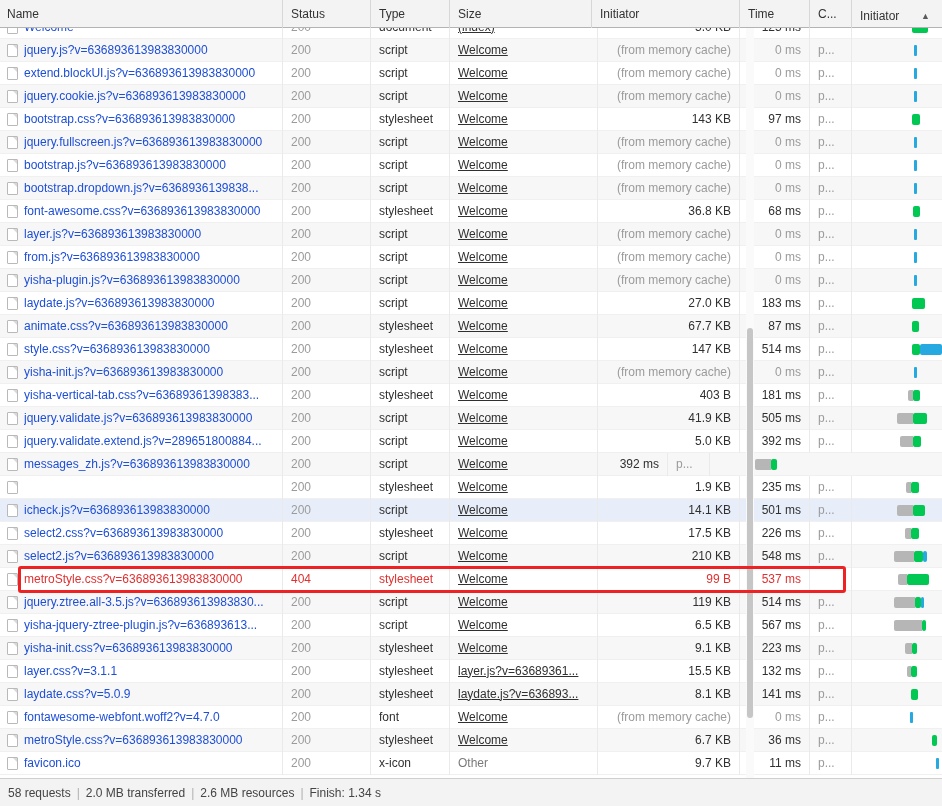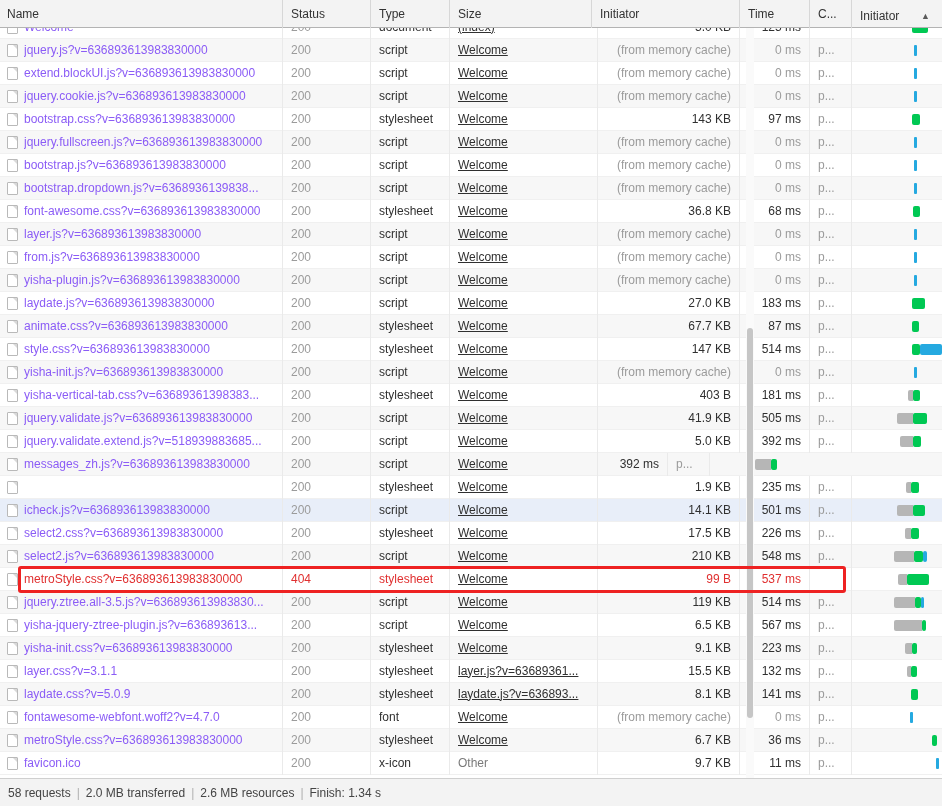--- a/index.html
+++ b/index.html
@@ -114,21 +114,21 @@
     position: absolute;
     top: 0; right: 0;
     border-left: 4px solid transparent;
     border-top: 4px solid #d9d9d9;
   }
   .name-text {
     overflow: hidden;
     white-space: nowrap;
     text-overflow: ellipsis;
     flex: 1 1 auto;
-    color: #8b5cf6;
+    color: #1d4ed8;
   }
 
   .muted { color: #9b9b9b; }
   .err   { color: #e03030; }
   .link  { color: #303030; text-decoration: underline; cursor: pointer; }
   .link.other { text-decoration: none; color: #7a7a7a; text-align: right; }
 
   
   .bar {
     position: absolute;
@@ -479,21 +479,21 @@
           <div class="cell num c-time ">505 ms</div>
           <div class="cell c-cache muted">p...</div>
           <div class="cell c-wf">
             <div class="bar wait" style="left: 45px; width: 16px;"></div>
             <div class="bar dl" style="left: 61px; width: 14px;"></div>
           </div>
         </div>
         <div class="row">
           <div class="cell c-name">
             <span class="file-icon"></span>
-            <span class="name-text">jquery.validate.extend.js?v=518939883685...</span>
+            <span class="name-text">jquery.validate.extend.js?v=289651800884...</span>
           </div>
           <div class="cell c-status muted">200</div>
           <div class="cell c-type">script</div>
           <div class="cell c-init"><span class="link">Welcome</span></div>
           <div class="cell num c-size ">5.0 KB</div>
           <div class="cell num c-time ">392 ms</div>
           <div class="cell c-cache muted">p...</div>
           <div class="cell c-wf">
             <div class="bar wait" style="left: 48px; width: 13px;"></div>
             <div class="bar dl" style="left: 61px; width: 8px;"></div>

